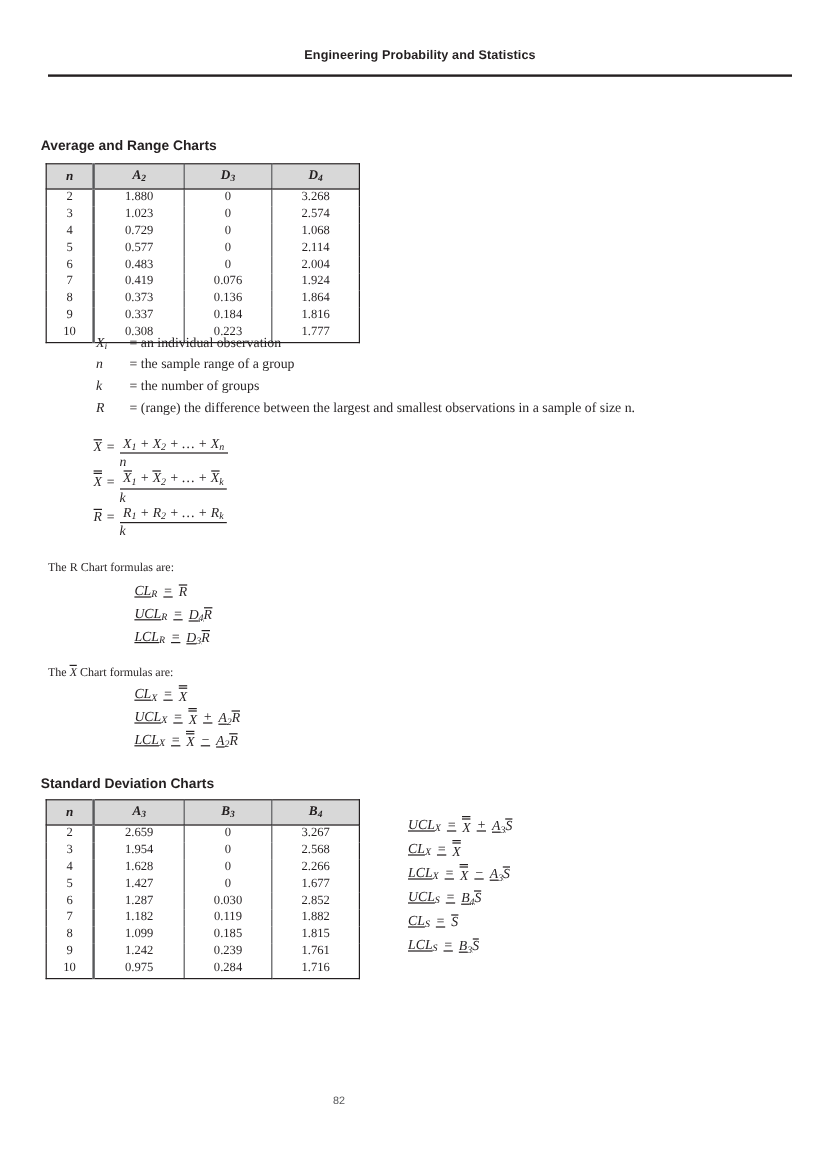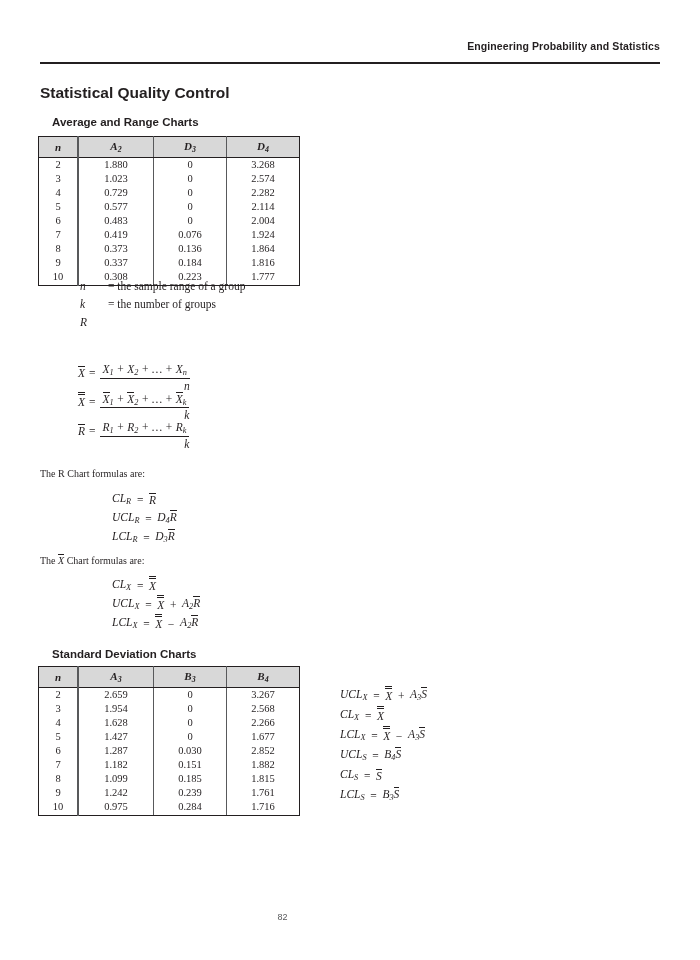--- a/index.html
+++ b/index.html
@@ -21,21 +21,21 @@
     height: 960px;
     box-sizing: border-box;
   }
 
   
   .running-head {
     position: absolute;
     left: 40px;
     top: 40px;
     width: 620px;
-    text-align: right;
+    text-align: center;
     font-family: "Liberation Sans", sans-serif;
     font-weight: bold;
     font-size: 10.5px;
     letter-spacing: 0.1px;
     color: #231f20;
   }
   .head-rule {
     position: absolute;
     left: 40px;
     top: 62px;
@@ -49,21 +49,21 @@
     position: absolute;
     left: 40px;
     top: 84px;
     font-family: "Liberation Sans", sans-serif;
     font-weight: bold;
     font-size: 15.5px;
     color: #231f20;
   }
   .h2 {
     position: absolute;
-    left: 52px;
+    left: 34px;
     font-family: "Liberation Sans", sans-serif;
     font-weight: bold;
     font-size: 11.5px;
     color: #231f20;
   }
   .h2.avg { top: 116px; }
   .h2.sd  { top: 648px; }
 
   
   .tbl {
@@ -138,21 +138,21 @@
   }
   .fraclhs {
     font-style: italic;
     padding-right: 4px;
     white-space: nowrap;
   }
   .eq { padding-right: 4px; }
   .frac {
     display: inline-flex;
     flex-direction: column;
-    align-items: flex-end;
+    align-items: flex-start;
     font-style: italic;
     margin-top: 10px;
   }
   .frac .num {
     padding: 0 3px 1px 3px;
     border-bottom: 1px solid #231f20;
     white-space: nowrap;
   }
   .frac .den {
     padding-top: 1px;
@@ -199,21 +199,22 @@
     font-style: italic;
     color: #231f20;
   }
   .formulalist.r-list { left: 112px; top: 487px; }
   .formulalist.x-list { left: 112px; top: 573px; }
   .formulalist.s-list { left: 340px; top: 682px; }
   .fline {
     height: 19px;
     white-space: nowrap;
     display: flex;
-    align-items: flex-end;
+    align-items: flex-start;
+    text-decoration: underline;
   }
   .formulalist.s-list .fline { height: 20px; }
   .flhs { display: inline-block; }
   .fr { padding-left: 5px; }
 
   
   .folio {
     position: absolute;
     left: 0;
     top: 912px;
@@ -225,21 +226,20 @@
   }
 </style>
 </head>
 <body>
 
 <div class="page">
 
   <div class="running-head">Engineering Probability and Statistics</div>
   <div class="head-rule"></div>
 
-  <div class="h1">Statistical Quality Control</div>
 
   <div class="h2 avg">Average and Range Charts</div>
 
   <table class="tbl t1">
     <thead>
       <tr>
         <th class="col-n">
           <span>n</span>
         </th>
         <th class="col-a">
@@ -263,21 +263,21 @@
         <tr>
           <td class="col-n">3</td>
           <td class="col-a">1.023</td>
           <td class="col-b">0</td>
           <td class="col-c">2.574</td>
         </tr>
         <tr>
           <td class="col-n">4</td>
           <td class="col-a">0.729</td>
           <td class="col-b">0</td>
-          <td class="col-c">2.282</td>
+          <td class="col-c">1.068</td>
         </tr>
         <tr>
           <td class="col-n">5</td>
           <td class="col-a">0.577</td>
           <td class="col-b">0</td>
           <td class="col-c">2.114</td>
         </tr>
         <tr>
           <td class="col-n">6</td>
           <td class="col-a">0.483</td>
@@ -306,29 +306,34 @@
           <td class="col-n">10</td>
           <td class="col-a">0.308</td>
           <td class="col-b">0.223</td>
           <td class="col-c">1.777</td>
         </tr>
       </tbody>
   </table>
 
   <div class="mathblock defs">
     <div class="defrow">
+      <span class="defsym"><i>X</i><sub>i</sub></span>
+      <span class="deftxt">= an individual observation</span>
+    </div>
+    <div class="defrow">
       <span class="defsym"><i>n</i></span>
       <span class="deftxt">= the sample range of a group</span>
     </div>
     <div class="defrow">
       <span class="defsym"><i>k</i></span>
       <span class="deftxt">= the number of groups</span>
     </div>
     <div class="defrow">
       <span class="defsym"><i>R</i></span>
+      <span class="deftxt">= (range) the difference between the largest and smallest observations in a sample of size n.</span>
     </div>
   </div>
 
   <div class="mathblock fracs">
     <div class="fracrow">
       <span class="fraclhs"><span class="bar"><i>X</i></span></span>
       <span class="eq">=</span>
       <span class="frac">
         <span class="num"><i>X</i><sub>1</sub> + <i>X</i><sub>2</sub> + … + <i>X</i><sub>n</sub></span>
         <span class="den"><i>n</i></span>
@@ -444,21 +449,21 @@
         </tr>
         <tr>
           <td class="col-n">6</td>
           <td class="col-a">1.287</td>
           <td class="col-b">0.030</td>
           <td class="col-c">2.852</td>
         </tr>
         <tr>
           <td class="col-n">7</td>
           <td class="col-a">1.182</td>
-          <td class="col-b">0.151</td>
+          <td class="col-b">0.119</td>
           <td class="col-c">1.882</td>
         </tr>
         <tr>
           <td class="col-n">8</td>
           <td class="col-a">1.099</td>
           <td class="col-b">0.185</td>
           <td class="col-c">1.815</td>
         </tr>
         <tr>
           <td class="col-n">9</td>

